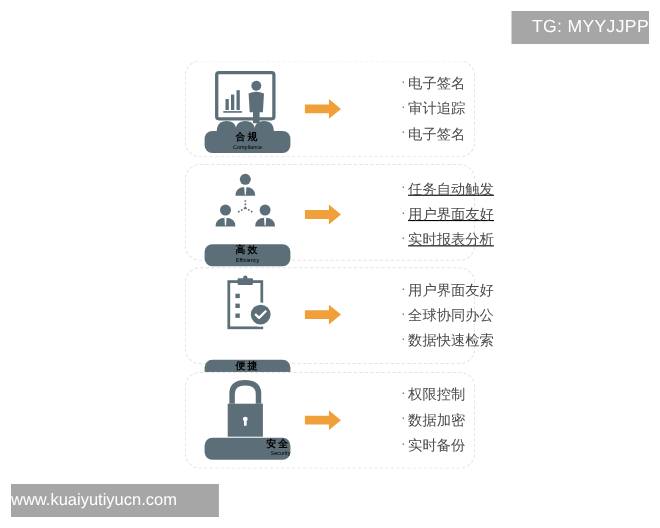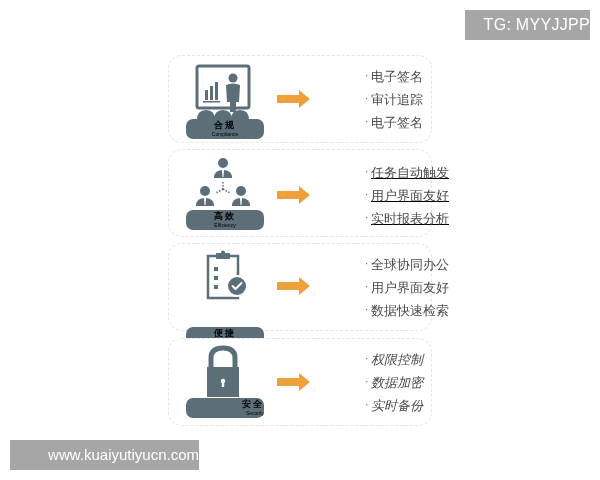--- a/index.html
+++ b/index.html
@@ -7,21 +7,21 @@
     body { position: relative; font-family: "DejaVu Sans", "Liberation Sans", sans-serif; }
 
     .watermark-top {
       position: absolute; left: 465px; top: 10px; width: 125px; height: 30px;
       background: #a6a6a6; color: #ffffff; font-family: "Liberation Sans", sans-serif;
       font-size: 16px; line-height: 30px; text-align: right; letter-spacing: 0.3px;
     }
     .watermark-bottom {
       position: absolute; left: 10px; top: 440px; width: 189px; height: 30px;
       background: #a6a6a6; color: #ffffff; font-family: "Liberation Sans", sans-serif;
-      font-size: 15px; line-height: 30px; text-align: right;
+      font-size: 15px; line-height: 30px; text-align: left;
     }
 
     .card {
       position: absolute; left: 168px; width: 264px;
       border: 1.5px dashed #e2e4e6; border-radius: 14px;
       background: #ffffff;
     }
     .icon-wrap { position: absolute; left: 14px; top: 6px; width: 80px; height: 62px; }
     .badge {
       position: absolute; left: 17px; width: 78px; height: 20px;
@@ -90,21 +90,21 @@
         <path d="M21 42 L23 42 L22.5 49 L21.5 49 Z"></path>
         <path d="M57 42 L59 42 L58.5 49 L57.5 49 Z"></path>
       </g>
       <g stroke="#5c6f78" stroke-width="1.5" stroke-dasharray="1.5,1.5" fill="none">
         <line x1="40" y1="26" x2="40" y2="33"></line>
         <line x1="40" y1="33" x2="33" y2="37"></line>
         <line x1="40" y1="33" x2="47" y2="37"></line>
       </g>
     </svg>
   </div>
-  <div class="badge" style="top:60px;text-align:center;">
+  <div class="badge" style="top:72px;text-align:center;">
     <span class="cn">高效</span>
     <span class="en">Efficiency</span>
   </div>
   <div class="arrow" style="top:36px;">
     <svg width="34" height="18" viewBox="0 0 34 18">
         <path d="M0 5 L22 5 L22 0 L33 9 L22 18 L22 13 L0 13 Z" fill="#f0a03a"></path>
       </svg>
   </div>
   <ul class="features" style="top:10px;text-decoration:underline;">
     <li><span class="dot">·</span><span>任务自动触发</span></li>
@@ -130,22 +130,22 @@
   <div class="badge" style="top:60px;margin-top:23px;">
     <span class="cn">便捷</span>
     <span class="en">Convinience</span>
   </div>
   <div class="arrow" style="top:33px;">
     <svg width="34" height="18" viewBox="0 0 34 18">
         <path d="M0 5 L22 5 L22 0 L33 9 L22 18 L22 13 L0 13 Z" fill="#f0a03a"></path>
       </svg>
   </div>
   <ul class="features" style="top:8px;">
+    <li><span class="dot">·</span><span>用户界面友好</span></li>
     <li><span class="dot">·</span><span>全球协同办公</span></li>
-    <li><span class="dot">·</span><span>用户界面友好</span></li>
     <li><span class="dot">·</span><span>数据快速检索</span></li>
   </ul>
 </div>
 
 <div class="card" style="top:338px;height:88px;">
   <div class="icon-wrap">
     <svg width="80" height="62" viewBox="0 0 80 62">
       <path d="M28 22 L28 13 Q28 3 40 3 Q52 3 52 13 L52 22" fill="none" stroke="#5c6f78" stroke-width="5"></path>
       <rect x="24" y="22" width="32" height="30" fill="#5c6f78"></rect>
       <circle cx="40" cy="36" r="2.2" fill="#ffffff"></circle>
@@ -154,20 +154,20 @@
   </div>
   <div class="badge" style="top:59px;text-align:right;">
     <span class="cn">安全</span>
     <span class="en">Security</span>
   </div>
   <div class="arrow" style="top:34px;">
     <svg width="34" height="18" viewBox="0 0 34 18">
         <path d="M0 5 L22 5 L22 0 L33 9 L22 18 L22 13 L0 13 Z" fill="#f0a03a"></path>
       </svg>
   </div>
-  <ul class="features" style="top:8px;font-style:italic;">
+  <ul class="features" style="top:8px;">
     <li><span class="dot">·</span><span>权限控制</span></li>
     <li><span class="dot">·</span><span>数据加密</span></li>
     <li><span class="dot">·</span><span>实时备份</span></li>
   </ul>
 </div>
 
 <div class="watermark-bottom">www.kuaiyutiyucn.com</div>
 
 </body></html>

